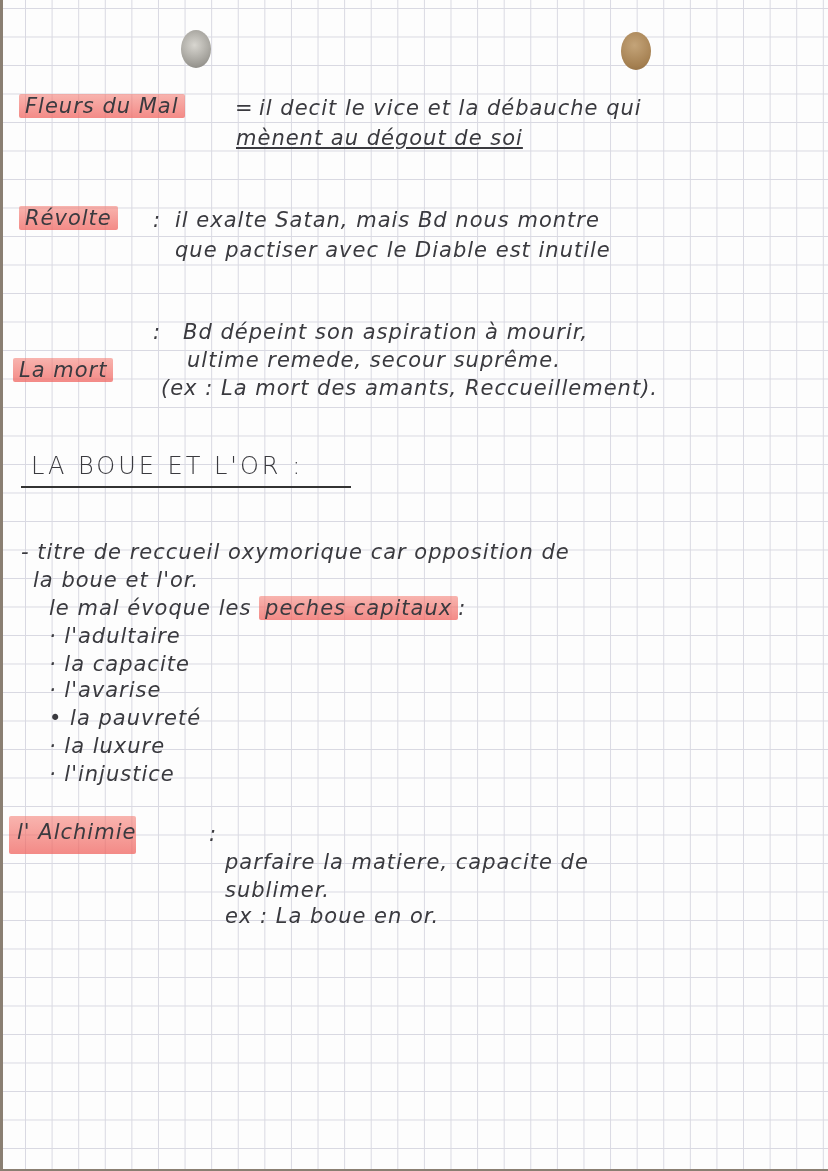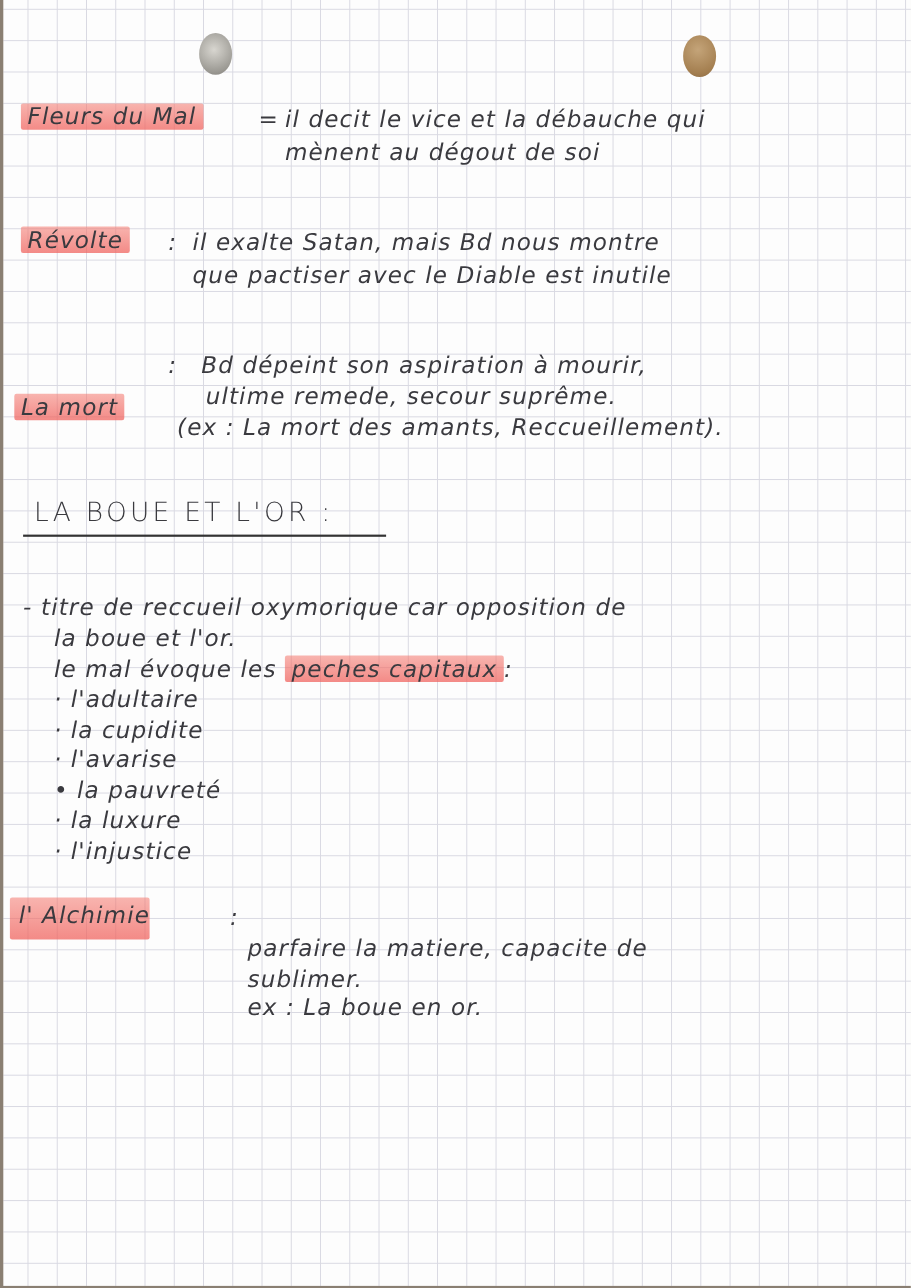--- a/index.html
+++ b/index.html
@@ -27,45 +27,45 @@
 </head>
 <body>
 
 <div class="page">
   <div class="hole left"></div>
   <div class="hole right"></div>
 
   <div class="hw" style="left:16px;top:92px;"><span class="hl">Fleurs du Mal</span></div>
   <div class="hw" style="left:232px;top:94px;">=</div>
   <div class="hw" style="left:256px;top:94px;">il decit le vice et la débauche qui</div>
-  <div class="hw" style="left:256px;top:124px;">mènent au dégout de soi</div>
+  <div class="hw" style="left:233px;top:124px;text-decoration:underline;">mènent au dégout de soi</div>
 
   <div class="hw" style="left:16px;top:204px;text-align:center;"><span class="hl">Révolte</span></div>
   <div class="hw" style="left:150px;top:206px;">:</div>
   <div class="hw" style="left:172px;top:206px;">il exalte Satan, mais Bd nous montre</div>
   <div class="hw" style="left:172px;top:236px;">que pactiser avec le Diable est inutile</div>
 
   <div class="hw" style="left:10px;top:316px;margin-top:40px;"><span class="hl">La mort</span></div>
   <div class="hw" style="left:150px;top:318px;">:</div>
   <div class="hw" style="left:180px;top:318px;">Bd dépeint son aspiration à mourir,</div>
   <div class="hw" style="left:184px;top:346px;">ultime remede, secour suprême.</div>
   <div class="hw" style="left:158px;top:374px;">(ex : La mort des amants, Reccueillement).</div>
 
   <div class="hw title" style="left:28px;top:452px;">LA BOUE ET L'OR :</div>
   <div class="underline"></div>
 
   <div class="hw" style="left:18px;top:538px;">- titre de reccueil oxymorique car opposition de</div>
-  <div class="hw" style="left:46px;top:566px;text-align:right;">la boue et l'or.</div>
+  <div class="hw" style="left:30px;top:566px;text-align:right;">la boue et l'or.</div>
   <div class="hw" style="left:46px;top:594px;">
     <span>le mal évoque les</span>
     <span class="hl">peches capitaux</span><span>:</span>
   </div>
 
   <div class="hw" style="left:46px;top:622px;">· l'adultaire</div>
-  <div class="hw" style="left:46px;top:650px;">· la cupidite</div>
+  <div class="hw" style="left:46px;top:650px;">· la capacite</div>
   <div class="hw" style="left:46px;top:676px;">· l'avarise</div>
   <div class="hw" style="left:46px;top:704px;">• la pauvreté</div>
   <div class="hw" style="left:46px;top:732px;">· la luxure</div>
   <div class="hw" style="left:46px;top:760px;">· l'injustice</div>
 
   <div class="hw" style="left:6px;top:818px;"><span class="hl" style="padding:4px 0 10px 8px;">l' Alchimie</span></div>
   <div class="hw" style="left:206px;top:820px;">:</div>
   <div class="hw" style="left:222px;top:848px;">parfaire la matiere, capacite de</div>
   <div class="hw" style="left:222px;top:876px;">sublimer.</div>
   <div class="hw" style="left:222px;top:902px;">ex : La boue en or.</div>

